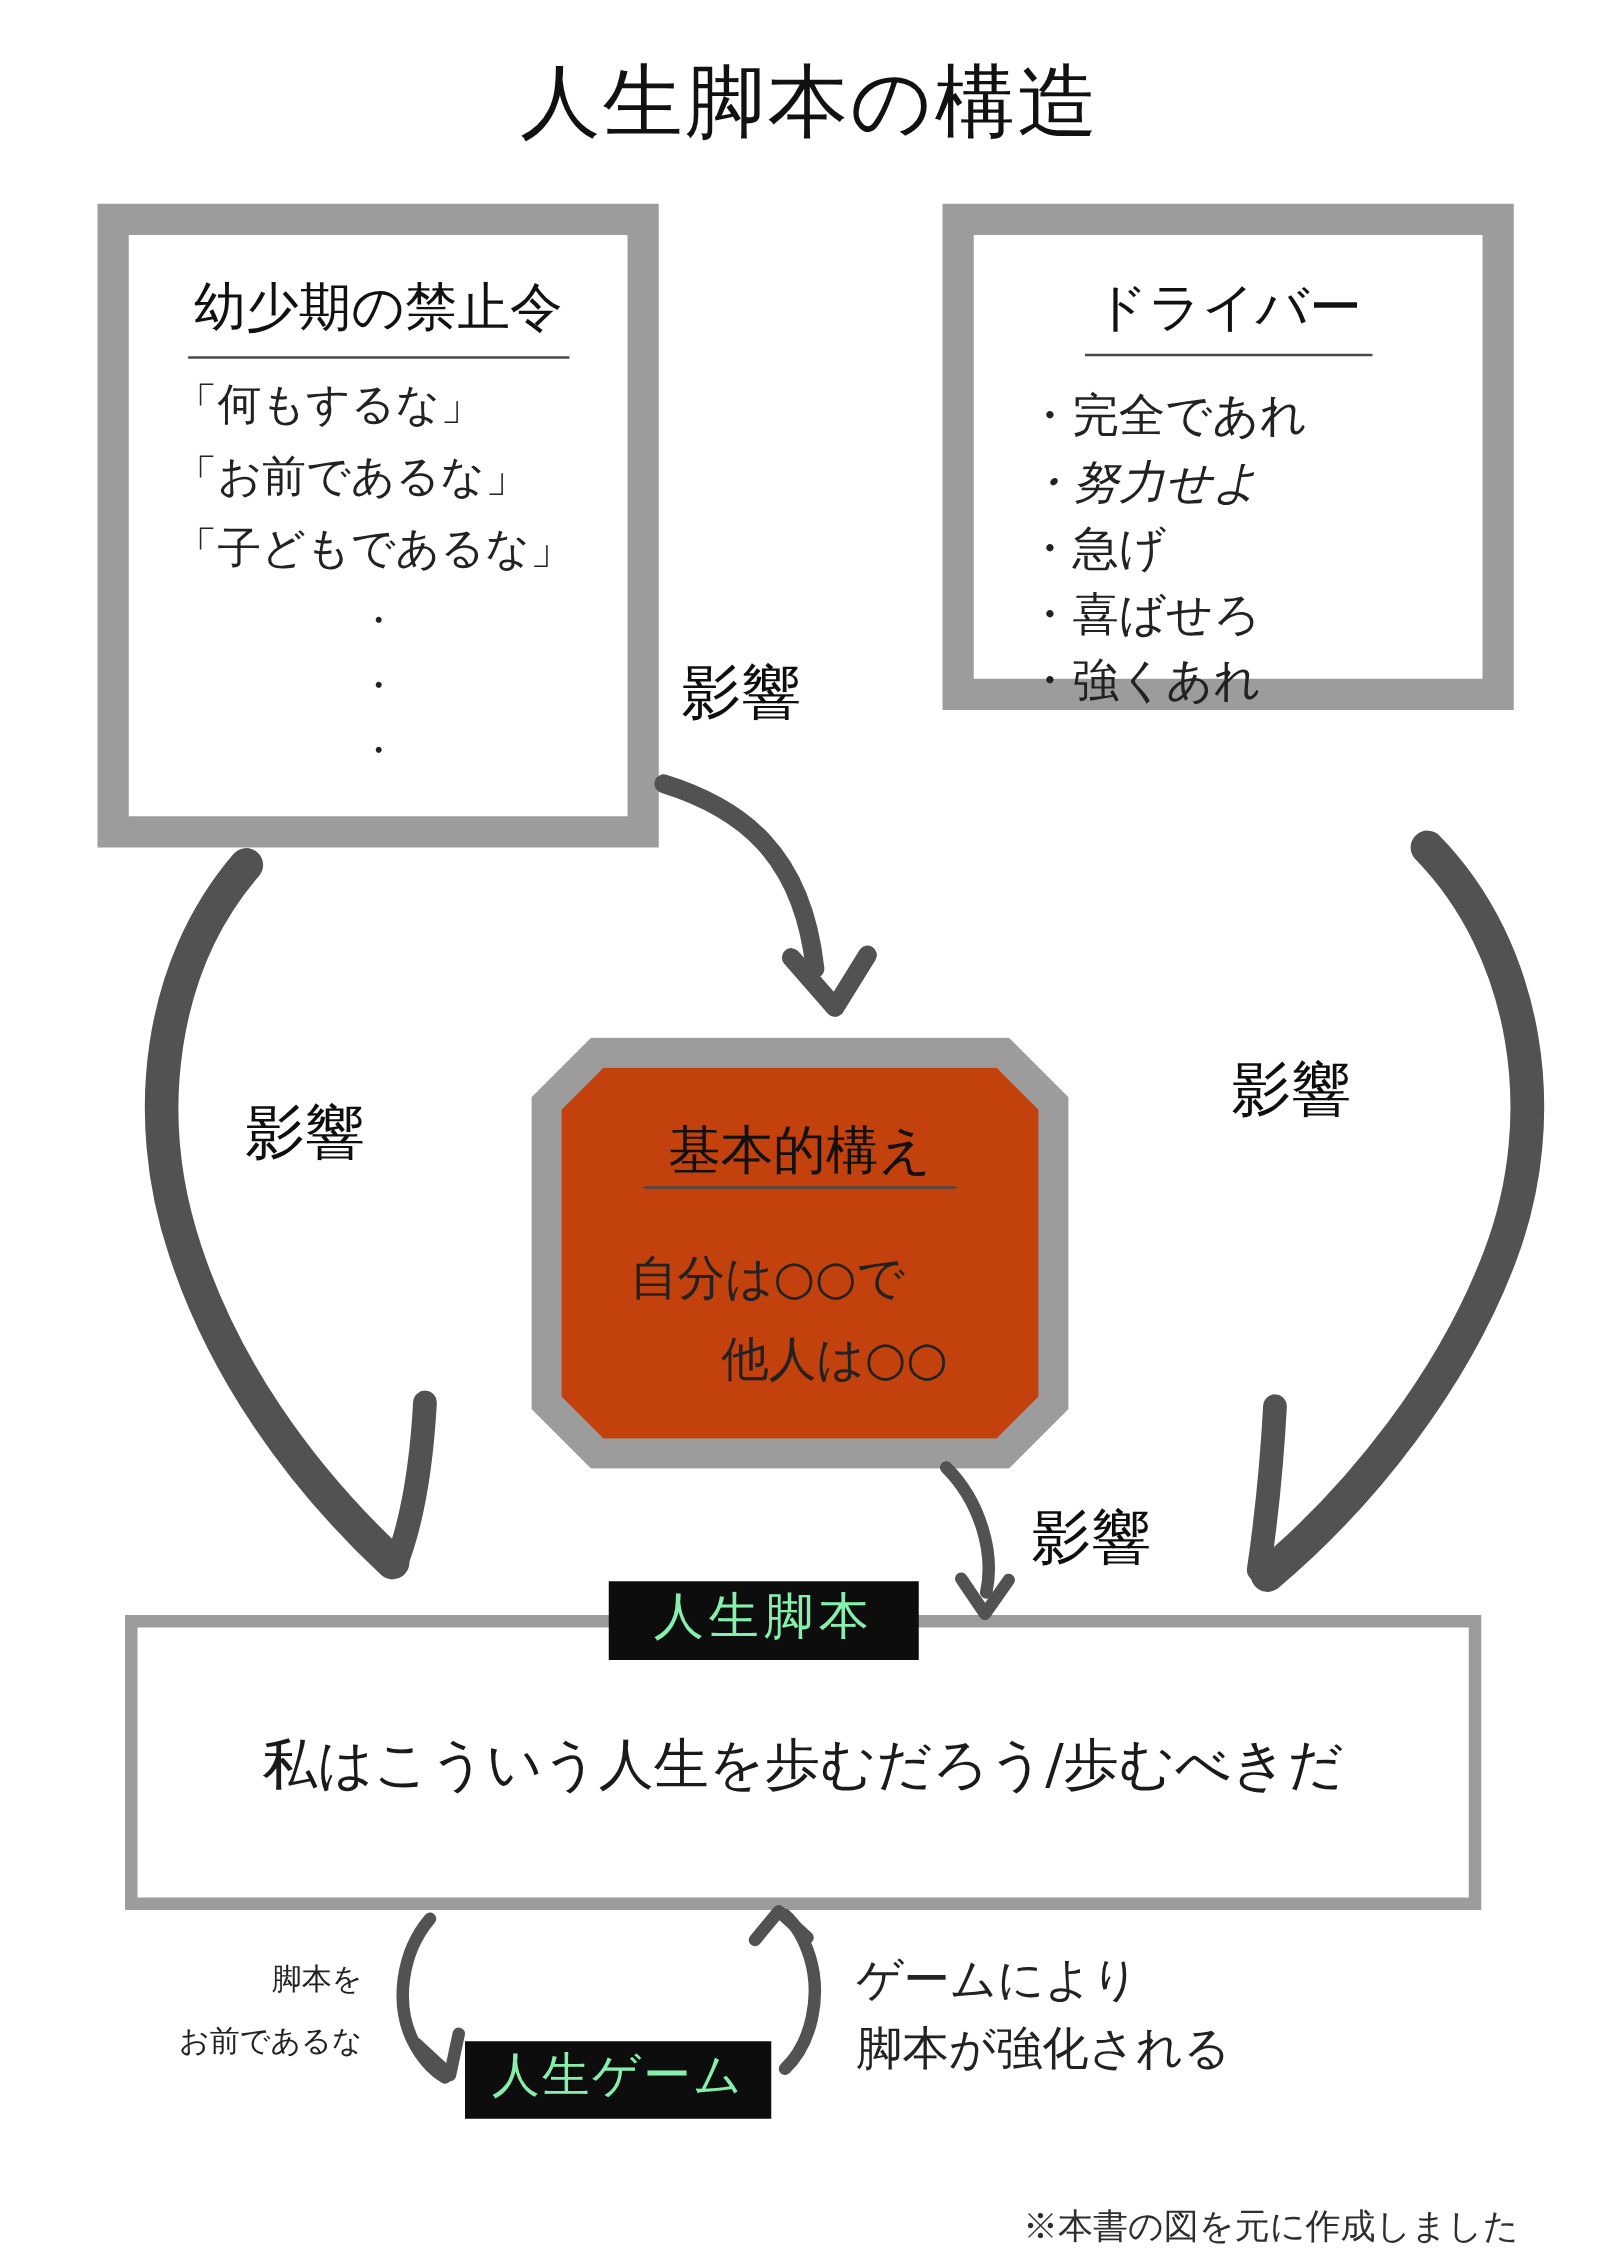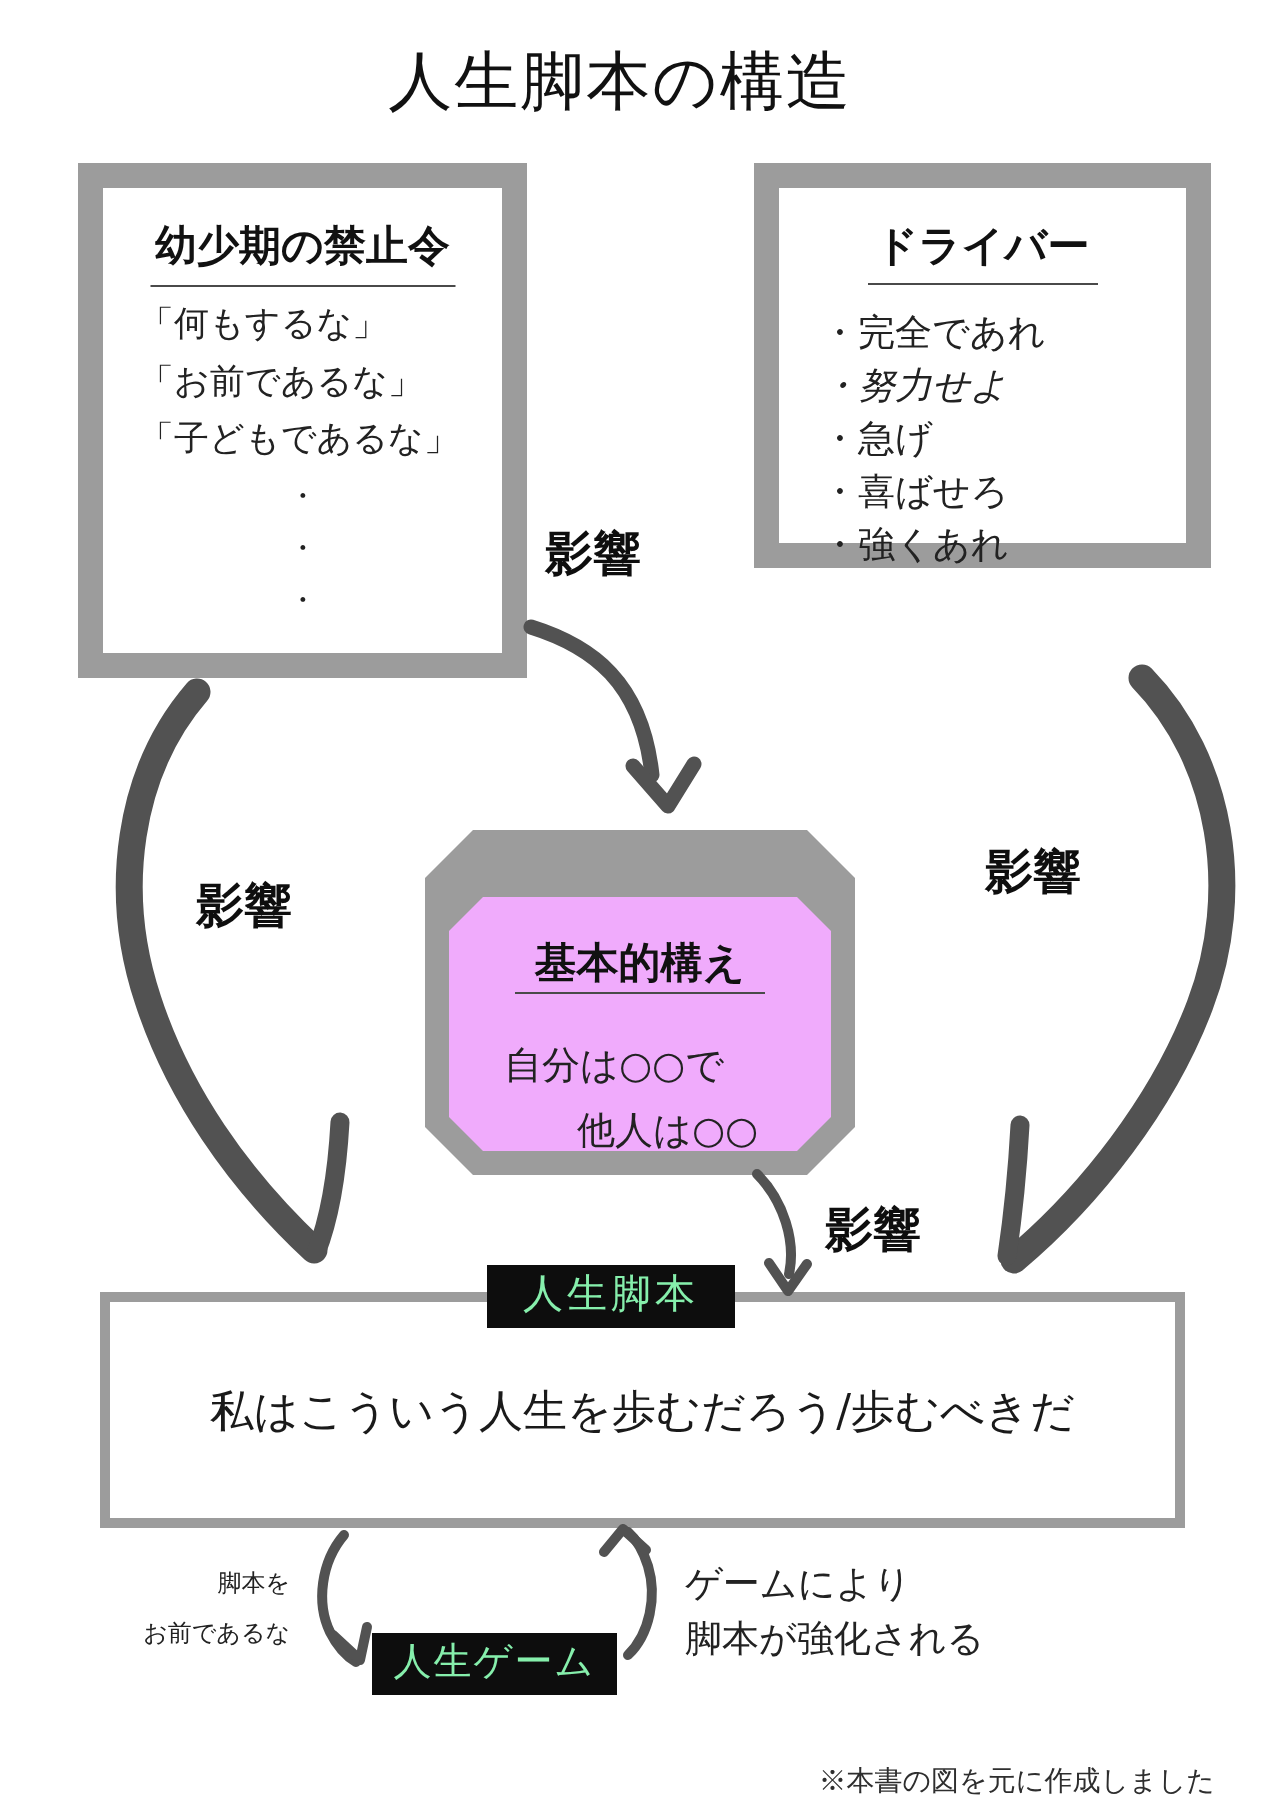--- a/index.html
+++ b/index.html
@@ -1,23 +1,23 @@
 <!DOCTYPE html>
 <html><head>
 <meta charset="utf-8">
 <style>
   html,body{margin:0;padding:0;background:#ffffff;}
   #page{position:relative;width:1280px;height:1810px;background:#fff;overflow:hidden;
         font-family:"DejaVu Serif","Liberation Serif",serif;color:#1c1c1c;}
 
   .serif{font-family:"DejaVu Serif","Liberation Serif",serif;}
-  .gothic{font-family:"DejaVu Sans","Liberation Sans",sans-serif;font-weight:700;}
+  .gothic{font-family:"DejaVu Sans","Liberation Sans",sans-serif;font-weight:400;}
 
   #title{position:absolute;left:0;top:38px;width:1240px;text-align:center;
-         font-size:64px;letter-spacing:2px;color:#111;}
+         font-size:64px;letter-spacing:2px;color:#111;padding-left:28px;}
 
   
   .frame{position:absolute;background:#fff;border:25px solid #9c9c9c;box-sizing:border-box;}
   #box-prohibitions{left:78px;top:163px;width:449px;height:515px;}
   #box-drivers{left:754px;top:163px;width:457px;height:405px;}
 
   .box-head{position:absolute;left:0;width:100%;text-align:center;font-size:42px;color:#111;}
   .box-underline{position:absolute;height:2px;background:#4a4a4a;}
 
   #box-prohibitions .box-head{top:30px;}
@@ -26,23 +26,23 @@
   #box-drivers .box-underline{left:50%;top:95px;width:230px;transform:translateX(-50%);}
 
   .proh-item{position:absolute;left:36px;font-size:35px;white-space:nowrap;color:#222;}
   .dot-item{position:absolute;left:0;width:100%;text-align:center;font-size:30px;color:#222;}
   .drv-item{position:absolute;left:42px;font-size:37px;white-space:nowrap;color:#222;}
 
   
   #oct-outer{position:absolute;left:425px;top:830px;width:430px;height:345px;background:#9c9c9c;
              clip-path:polygon(48px 0,calc(100% - 48px) 0,100% 48px,100% calc(100% - 48px),
                                calc(100% - 48px) 100%,48px 100%,0 calc(100% - 48px),0 48px);}
-  #oct-inner{position:absolute;inset:24px;background:#f0abfc;
+  #oct-inner{position:absolute;inset:24px;background:#c2410c;
              clip-path:polygon(34px 0,calc(100% - 34px) 0,100% 34px,100% calc(100% - 34px),
-                               calc(100% - 34px) 100%,34px 100%,0 calc(100% - 34px),0 34px);margin-top:43px;}
+                               calc(100% - 34px) 100%,34px 100%,0 calc(100% - 34px),0 34px);}
   #oct-head{position:absolute;left:0;top:38px;width:100%;text-align:center;font-size:42px;color:#111;}
   #oct-underline{position:absolute;left:50%;top:95px;width:250px;transform:translateX(-50%);}
   #oct-line1{position:absolute;left:55px;top:143px;font-size:38px;color:#222;white-space:nowrap;}
   #oct-line2{position:absolute;left:128px;top:208px;font-size:38px;color:#222;white-space:nowrap;}
 
   
   .kage{position:absolute;font-size:48px;color:#0e0e0e;white-space:nowrap;}
   #kage-top{left:545px;top:522px;}
   #kage-left{left:196px;top:874px;}
   #kage-right{left:985px;top:840px;}

